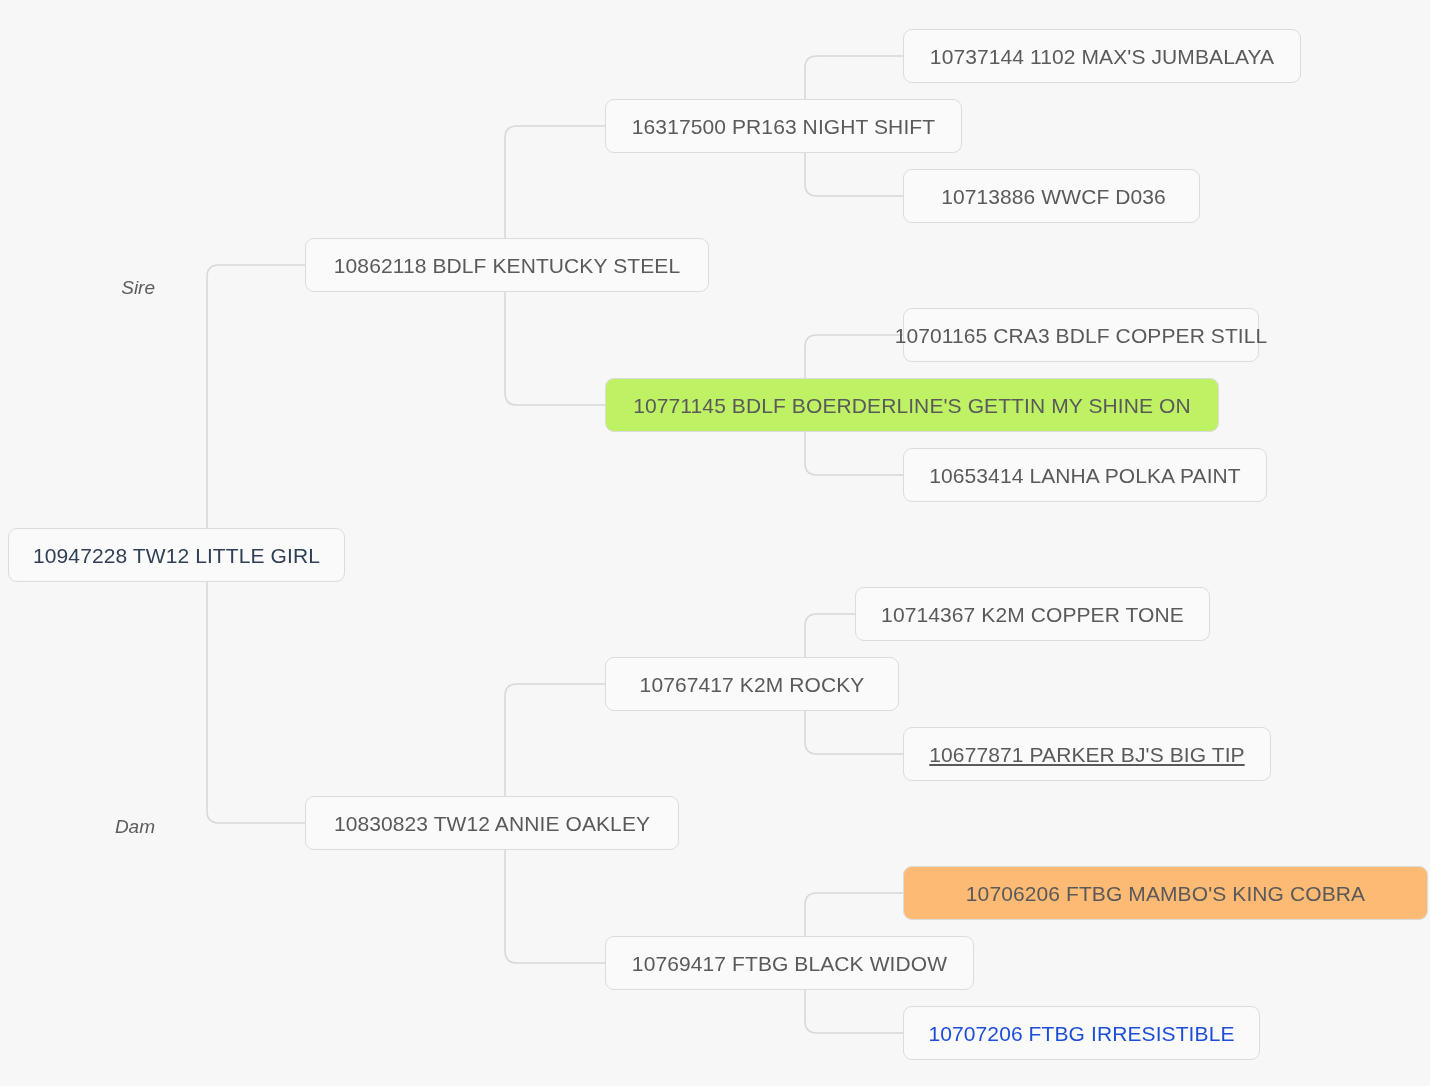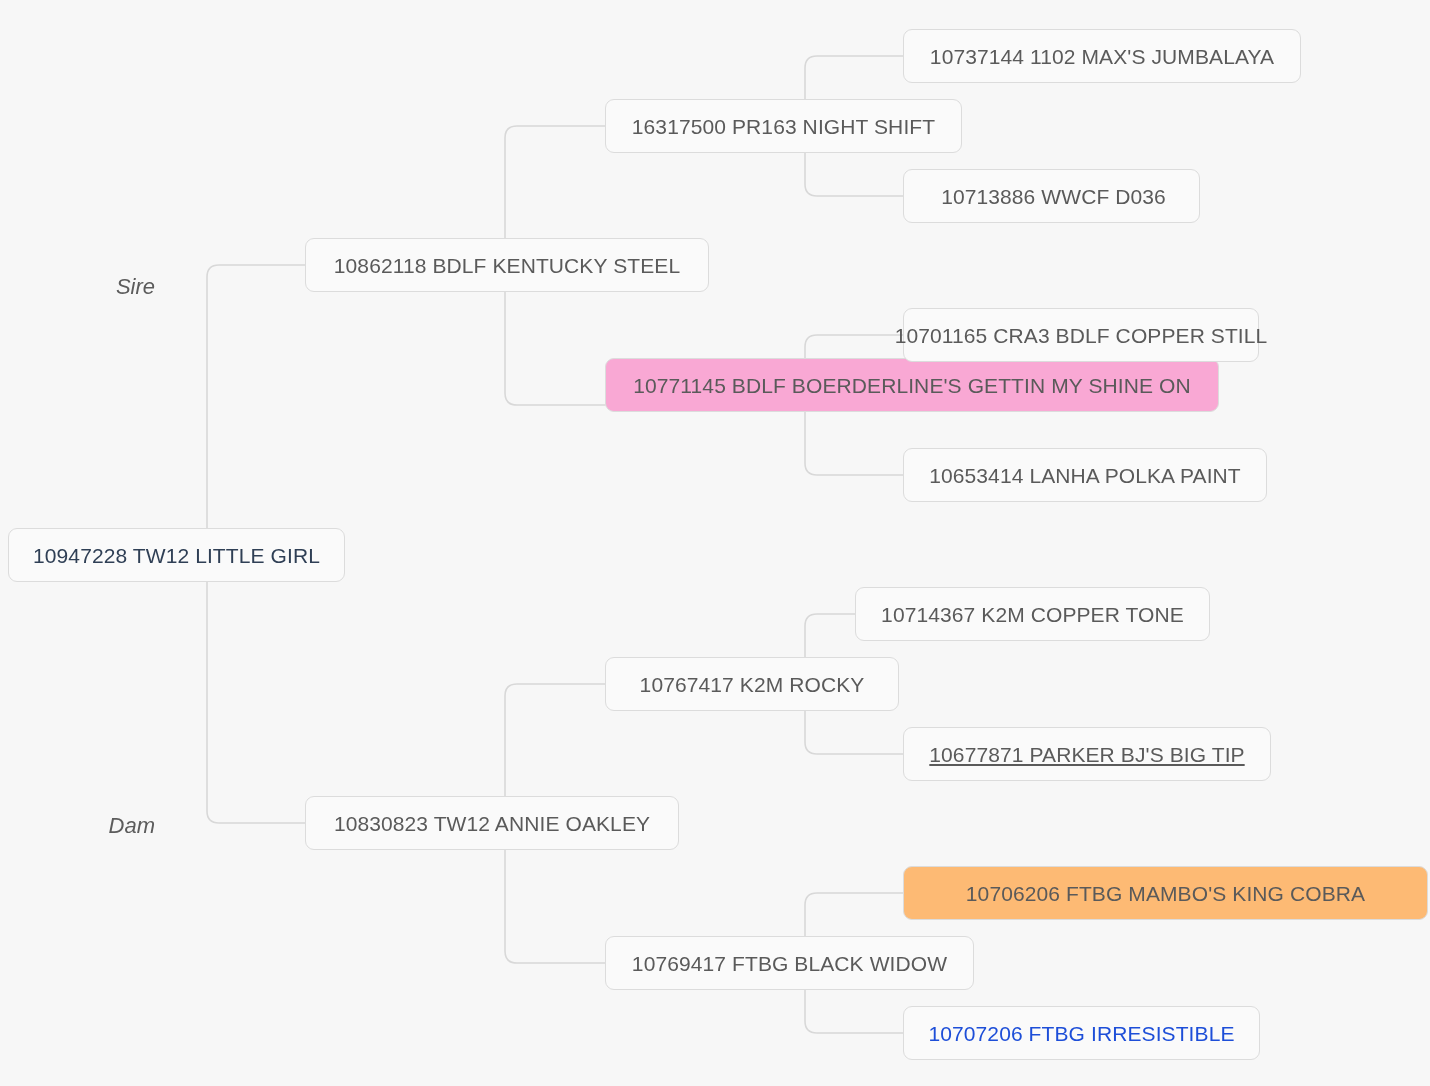--- a/index.html
+++ b/index.html
@@ -42,21 +42,21 @@
     justify-content: center;
     padding: 0 20px;
     height: 54px;
     z-index: 2;
   }
   .node.root {
     color: #2f3f55;
   }
   .edge-label {
     position: absolute;
-    font-size: 22px;
+    font-size: 19px;
     font-style: italic;
     color: #5c5c5c;
     white-space: nowrap;
     z-index: 3;
     line-height: 1;
   }
 </style>
 </head>
 <body style="background: rgb(247, 247, 247);">
 
@@ -91,21 +91,21 @@
   <div class="node root" style="left: 8px; top: 528px; width: 337px; background: rgb(250, 250, 250); border-color: rgb(220, 220, 220); color: rgb(47, 63, 85);">10947228 TW12 LITTLE GIRL</div>
 
   <div class="node" style="left: 305px; top: 238px; width: 404px; background: rgb(250, 250, 250); border-color: rgb(220, 220, 220); color: rgb(90, 90, 90);">10862118 BDLF KENTUCKY STEEL</div>
 
   <div class="node" style="left: 605px; top: 99px; width: 357px; background: rgb(250, 250, 250); border-color: rgb(220, 220, 220); color: rgb(90, 90, 90);">16317500 PR163 NIGHT SHIFT</div>
 
   <div class="node" style="left: 903px; top: 29px; width: 398px; background: rgb(250, 250, 250); border-color: rgb(220, 220, 220); color: rgb(90, 90, 90);">10737144 1102 MAX'S JUMBALAYA</div>
 
   <div class="node" style="left: 903px; top: 169px; width: 297px; background: rgb(250, 250, 250); border-color: rgb(220, 220, 220); color: rgb(90, 90, 90); padding-left: 24px;">10713886 WWCF D036</div>
 
-  <div class="node" style="left: 605px; top: 358px; width: 614px; background: #f9a8d4; border-color: rgb(220, 220, 220); color: rgb(90, 90, 90);">10771145 BDLF BOERDERLINE'S GETTIN MY SHINE ON</div>
+  <div class="node" style="left: 605px; top: 378px; width: 614px; background: #bef264; border-color: rgb(220, 220, 220); color: rgb(90, 90, 90);">10771145 BDLF BOERDERLINE'S GETTIN MY SHINE ON</div>
 
   <div class="node" style="left: 903px; top: 308px; width: 356px; background: rgb(250, 250, 250); border-color: rgb(220, 220, 220); color: rgb(90, 90, 90);">10701165 CRA3 BDLF COPPER STILL</div>
 
   <div class="node" style="left: 903px; top: 448px; width: 364px; background: rgb(250, 250, 250); border-color: rgb(220, 220, 220); color: rgb(90, 90, 90);">10653414 LANHA POLKA PAINT</div>
 
   <div class="node" style="left: 305px; top: 796px; width: 374px; background: rgb(250, 250, 250); border-color: rgb(220, 220, 220); color: rgb(90, 90, 90);">10830823 TW12 ANNIE OAKLEY</div>
 
   <div class="node" style="left: 605px; top: 657px; width: 294px; background: rgb(250, 250, 250); border-color: rgb(220, 220, 220); color: rgb(90, 90, 90);">10767417 K2M ROCKY</div>
 
   <div class="node" style="left: 855px; top: 587px; width: 355px; background: rgb(250, 250, 250); border-color: rgb(220, 220, 220); color: rgb(90, 90, 90);">10714367 K2M COPPER TONE</div>

